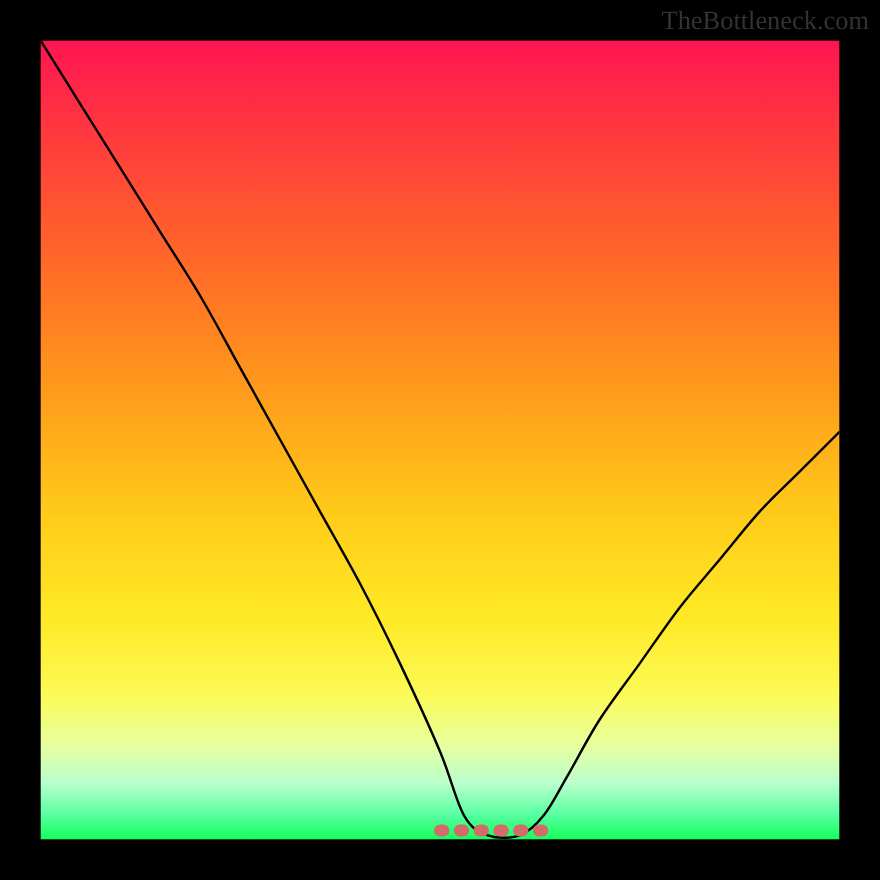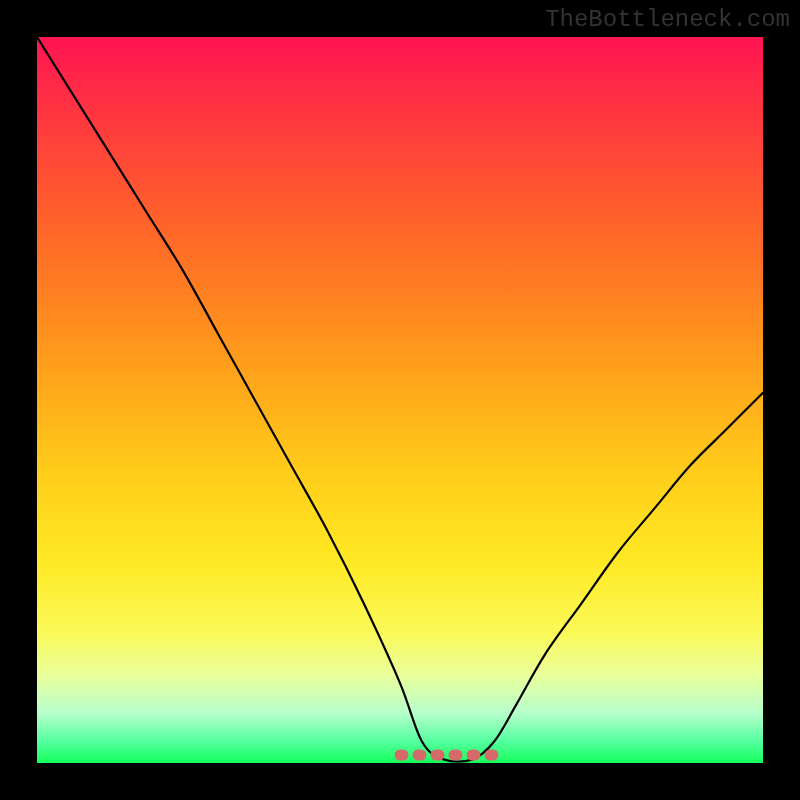--- a/index.html
+++ b/index.html
@@ -13,21 +13,21 @@
   .container {
     position: relative;
     width: 800px;
     height: 800px;
   }
   .watermark {
     position: absolute;
     top: 6px;
     right: 10px;
     color: #333;
-    font-family: Liberation Mono, monospace;
+    font-family: Liberation Serif, serif;
     font-size: 24px;
     font-weight: 500;
     z-index: 10;
   }
   .plot-area {
     position: absolute;
     left: 37px;
     top: 37px;
     width: 726px;
     height: 726px;

